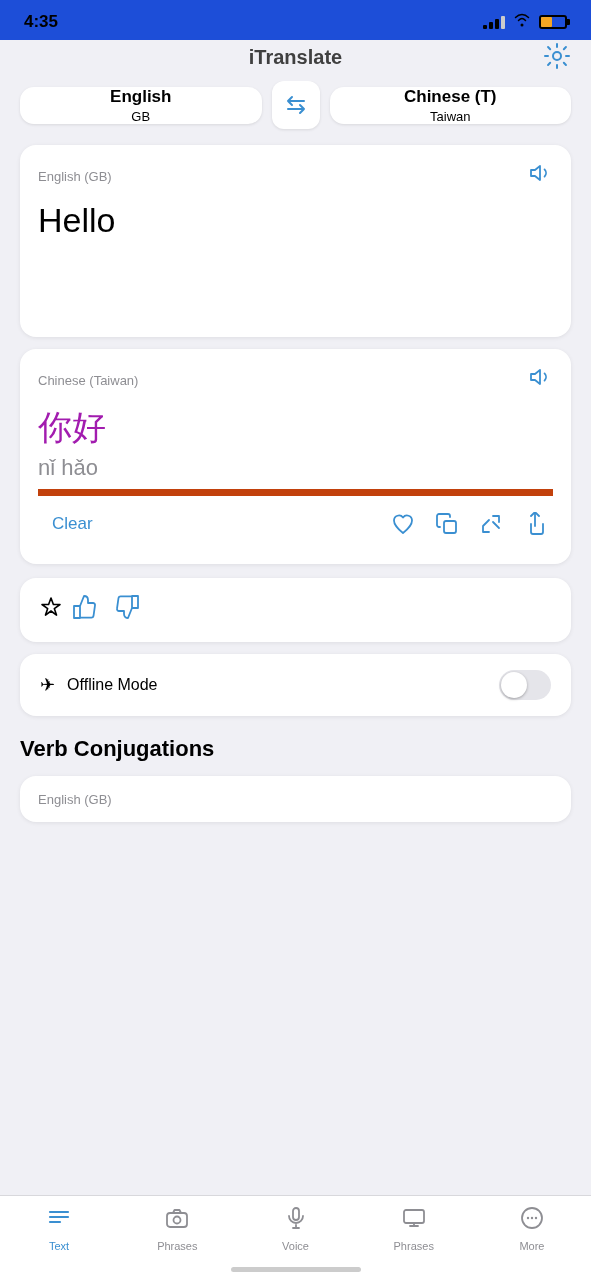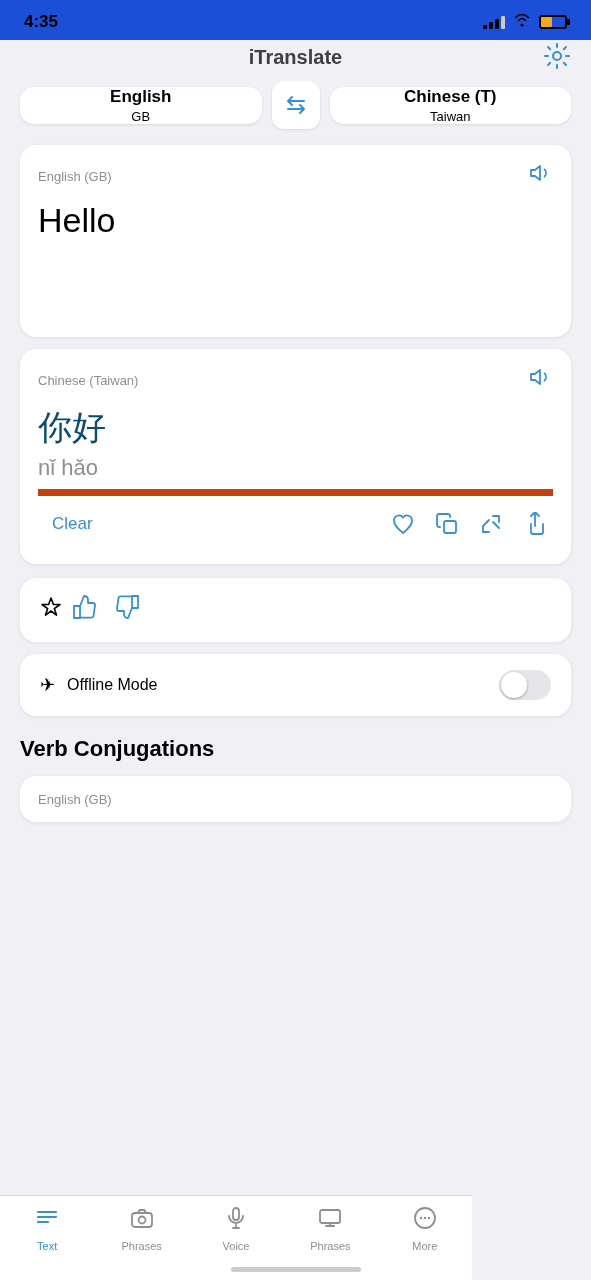--- a/index.html
+++ b/index.html
@@ -174,21 +174,21 @@
     }
     .source-text {
       font-size: 34px;
       font-weight: 500;
       color: #000;
       min-height: 120px;
     }
     .target-text-chinese {
       font-size: 34px;
       font-weight: 500;
-      color: #0c4a6e;
+      color: #a21caf;
       display: block;
     }
     .target-text-pinyin {
       font-size: 22px;
       color: #8e8e93;
       display: block;
       margin-top: 4px;
     }
     .translation-target-box {
       min-height: 180px;
@@ -322,21 +322,21 @@
     .verb-box-lang {
       font-size: 13px;
       color: #8e8e93;
     }
 
     
     .tab-bar {
       position: fixed;
       bottom: 0;
       left: 0;
-      width: 472px;
+      width: 591px;
       background: #fff;
       border-top: 1px solid #d8d8dc;
       display: flex;
       align-items: center;
       justify-content: space-around;
       padding: 10px 0 28px;
     }
     .tab-item {
       display: flex;
       flex-direction: column;

